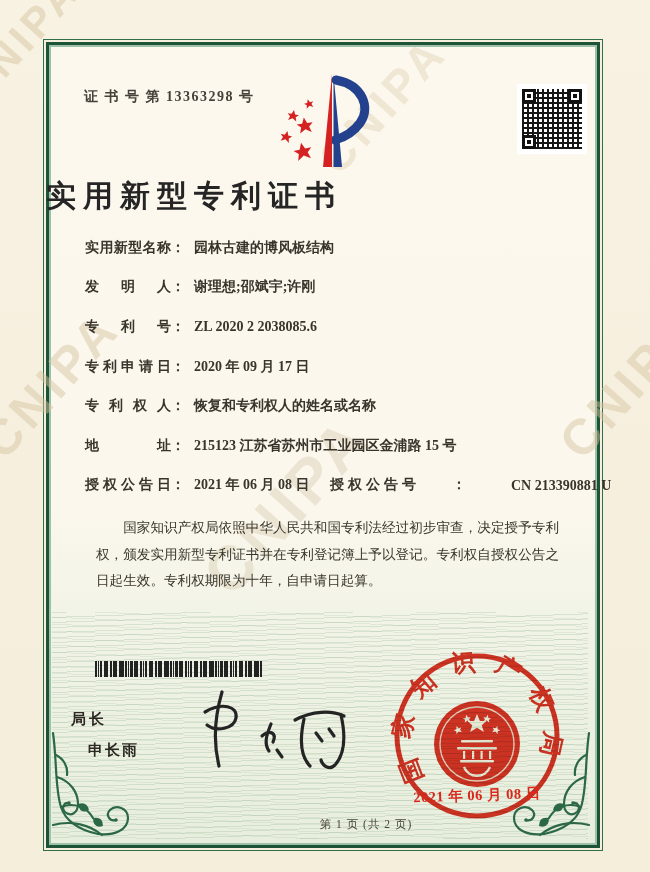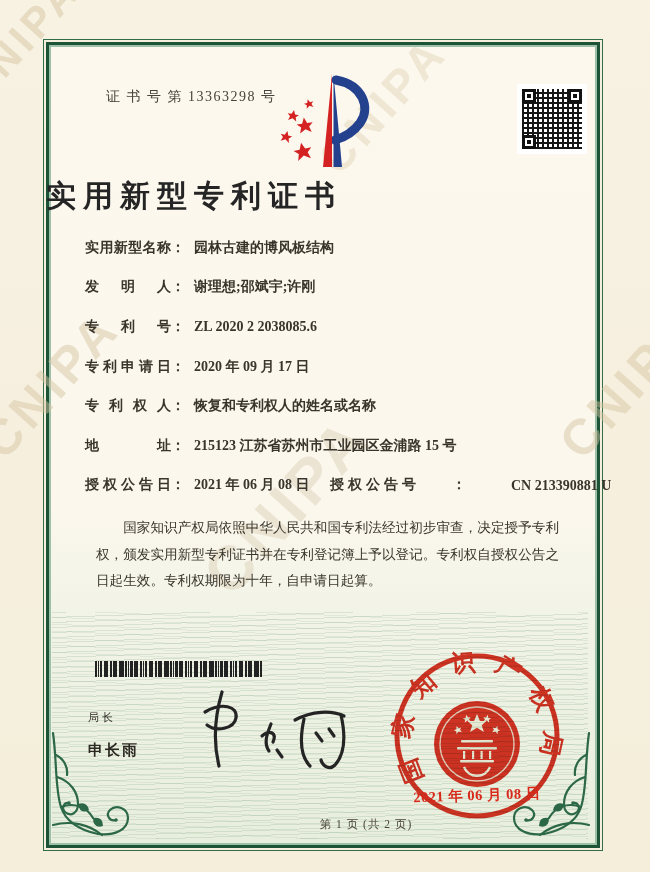--- a/index.html
+++ b/index.html
@@ -13,22 +13,22 @@
   .frame{
     position:absolute;left:46px;top:42px;width:548px;height:800px;z-index:0;
     border:3px solid #1d5438;
     box-shadow:0 0 0 2px #f6efde,0 0 0 3px #316d4a, inset 0 0 0 2px #9dc0a9;
     background:linear-gradient(180deg,#fcf8ee 0%,#fbf7ec 58%,#f0f3e6 74%,#e8eedd 100%);
   }
   .waves{position:absolute;left:52px;top:612px;width:536px;height:227px;z-index:1;
     background:
       repeating-linear-gradient(178deg, rgba(110,155,115,.20) 0 1px, transparent 1px 5px),
       repeating-linear-gradient(182.5deg, rgba(110,155,115,.13) 0 1px, transparent 1px 7px);}
-  .certno{position:absolute;left:84px;top:88px;font-size:14px;font-weight:400;
-    letter-spacing:1.5px;color:#46413a;z-index:2;margin-left:22px;}
+  .certno{position:absolute;left:84px;top:88px;font-size:14px;font-weight:700;
+    letter-spacing:1.5px;color:#46413a;z-index:2;}
   .logo{position:absolute;left:272px;top:70px;width:120px;height:102px;z-index:2;}
   .qr{position:absolute;left:517px;top:84px;width:70px;height:70px;background:#fff;z-index:2;}
   .qr-mod{position:absolute;inset:5px;
     background:
       repeating-linear-gradient(90deg,#161616 0 2px,transparent 2px 5px),
       repeating-linear-gradient(0deg,#161616 0 2px,#fff 2px 5px);}
   .qr .f{position:absolute;width:14px;height:14px;border:3px solid #111;background:#fff;box-sizing:border-box;}
   .qr .f::after{content:"";position:absolute;inset:2px;background:#111;}
   .qr .f1{left:5px;top:5px}.qr .f2{right:5px;top:5px}.qr .f3{left:5px;bottom:5px}
   .title{position:absolute;left:46px;top:176px;width:548px;z-index:2;
@@ -39,21 +39,21 @@
   .fc{margin-right:9px;}
   .pair2{position:absolute;left:245px;display:flex;align-items:flex-end;gap:36px;}
   .paras{position:absolute;left:84px;top:503px;width:487px;z-index:2;
     font-size:13.6px;line-height:1.95;text-align:justify;color:#3a352c;}
   .paras p{margin:12px;text-indent:2em;}
   .barcode{position:absolute;left:95px;top:661px;width:168px;height:16px;z-index:2;
     background:
       repeating-linear-gradient(90deg,#222 0 2px,transparent 2px 5px),
       repeating-linear-gradient(90deg,#222 0 2px,transparent 2px 9px),
       repeating-linear-gradient(90deg,#222 0 1px,transparent 1px 3px);}
-  .role{position:absolute;left:88px;top:710px;font-size:11px;font-weight:400;letter-spacing:3px;color:#2c2822;z-index:2;}
+  .role{position:absolute;left:71px;top:710px;font-size:15px;font-weight:700;letter-spacing:3px;color:#2c2822;z-index:2;}
   .dname{position:absolute;left:88px;top:741px;font-size:15px;font-weight:700;letter-spacing:2px;color:#2c2822;z-index:2;}
   .sig{position:absolute;left:192px;top:684px;width:168px;height:102px;z-index:2;}
   .seal{position:absolute;left:387px;top:646px;width:180px;height:180px;z-index:3;opacity:.95;mix-blend-mode:multiply;}
   .sealdate{position:absolute;left:385px;top:786px;width:184px;text-align:center;z-index:4;
     color:#d8291b;font-size:14.5px;font-weight:700;letter-spacing:.5px;transform:rotate(-2deg);}
   .footer{position:absolute;left:46px;top:817px;width:548px;text-align:center;z-index:2;
     font-size:11.5px;letter-spacing:1px;color:#4a453c;margin-left:46px;}
   .flourish{position:absolute;width:112px;height:112px;z-index:2;}
   .flo-l{left:48px;top:729px;}
   .flo-r{left:482px;top:729px;transform:scaleX(-1);}

